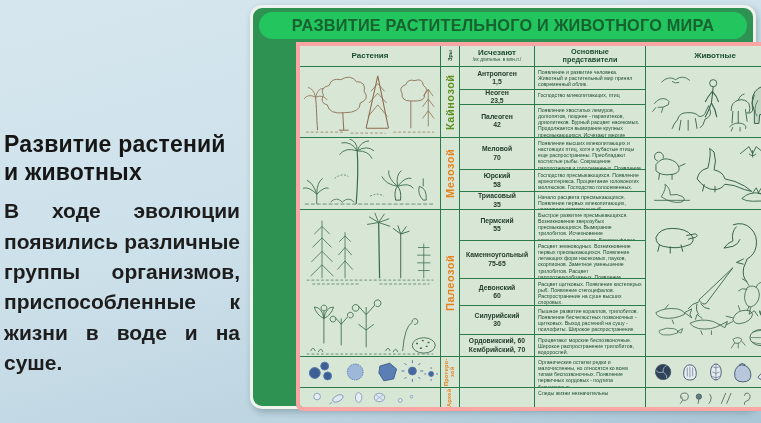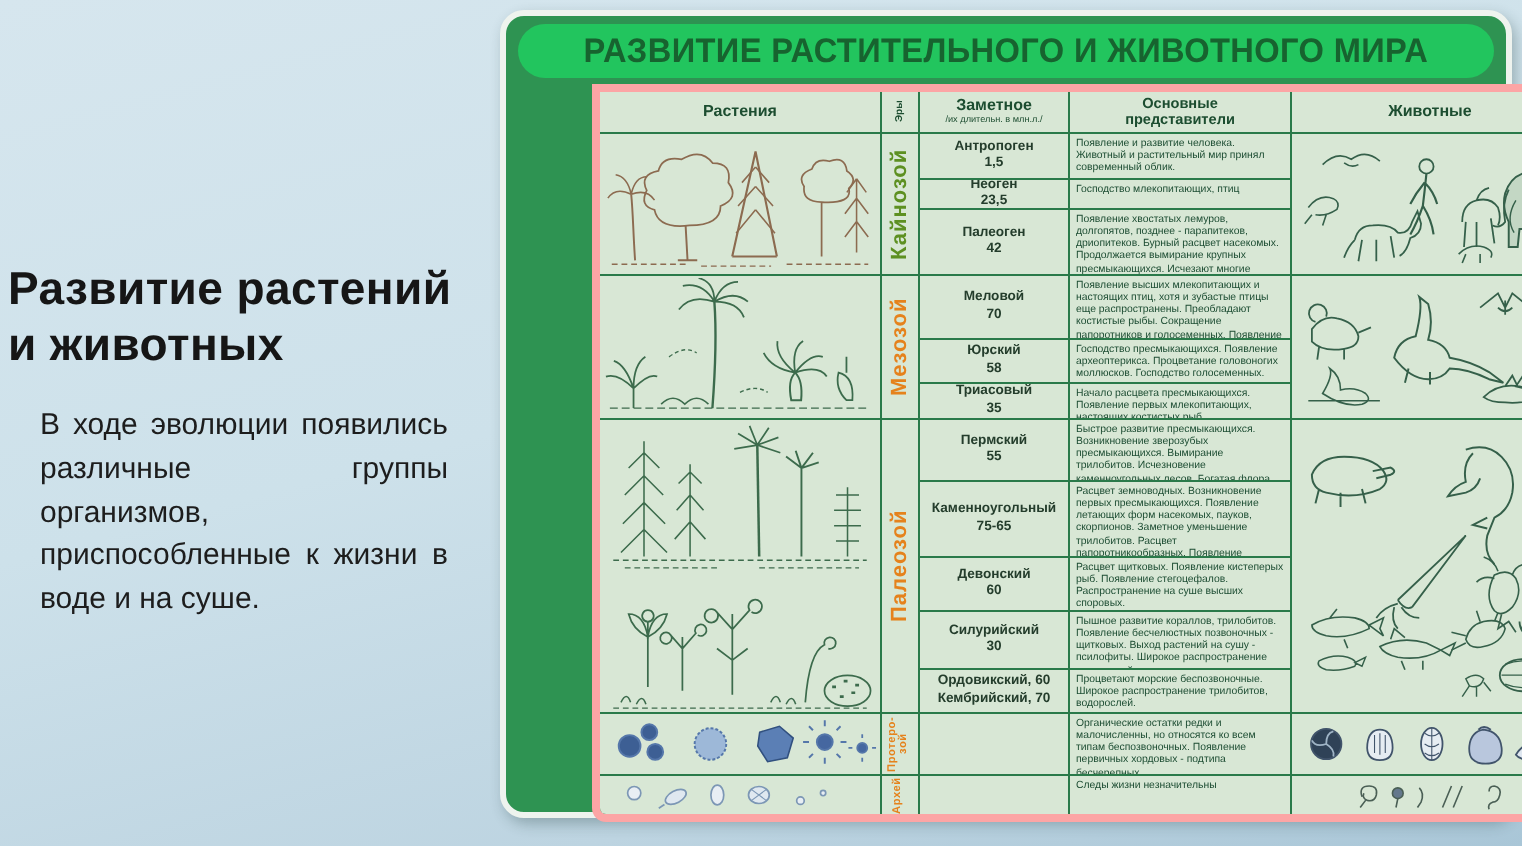--- a/index.html
+++ b/index.html
@@ -2,21 +2,21 @@
 <html><head>
 <meta charset="utf-8">
 <style>
   html,body{margin:0;padding:0;}
   body{width:761px;height:423px;overflow:hidden;font-family:"Liberation Sans",sans-serif;}
   .stage{position:relative;width:761px;height:423px;
     background:linear-gradient(165deg,#d6e6ee 0%,#cde1ea 45%,#bdd4e1 80%,#a9c6d7 100%);}
   
   .left-panel{position:absolute;left:4px;top:130px;width:236px;color:#161616;}
   .left-title{font-size:23px;font-weight:600;line-height:1.22;margin:0 0 10px 0;letter-spacing:.2px;}
-  .left-body{font-size:15px;line-height:1.45;text-align:justify;text-align-last:left;margin:16px;color:#1d1d1d;}
+  .left-body{font-size:21px;line-height:1.45;text-align:justify;text-align-last:left;margin:0;color:#1d1d1d;font-weight:bold;}
   
   .poster{position:absolute;left:250px;top:5px;width:506px;height:404px;box-sizing:border-box;
     background:#2e9352;border:3px solid #eef3ee;border-radius:12px;padding:4px 4px 5px 4px;
     box-shadow:2px 3px 7px rgba(30,60,60,.3);}
   .pill{background:#22c55e;border-radius:15px;height:27px;margin:0 2px 3px 2px;
     display:flex;align-items:center;justify-content:center;}
   .pill span{color:#17632f;font-weight:800;font-size:17px;letter-spacing:.2px;white-space:nowrap;
     transform:scaleX(.96);transform-origin:center;}
   .ptable{display:grid;width:100%;box-sizing:border-box;
     grid-template-columns:140px 18px 74px 110px 1fr;
@@ -58,21 +58,21 @@
 
     <div class="ptable">
 
       <div class="cell hcell" style="grid-column:1;grid-row:1">
           <span>Растения</span>
         </div>
       <div class="cell" style="grid-column:2;grid-row:1">
           <div class="vtext" style="font-size:5px;color:#1c4d30;">Эры</div>
         </div>
       <div class="cell hcell" style="grid-column:3;grid-row:1">
-          <span>Заметное</span>
+          <span>Исчезают</span>
           <span class="hsub">/их длительн. в млн.л./</span>
         </div>
       <div class="cell hcell" style="grid-column:4;grid-row:1;font-size:7.3px;">
           <span style="width:70px;">Основные представители</span>
         </div>
       <div class="cell hcell" style="grid-column:5;grid-row:1">
           <span>Животные</span>
         </div>
 
       <div class="cell ill plants-c" style="grid-column:1;grid-row:2/5">

